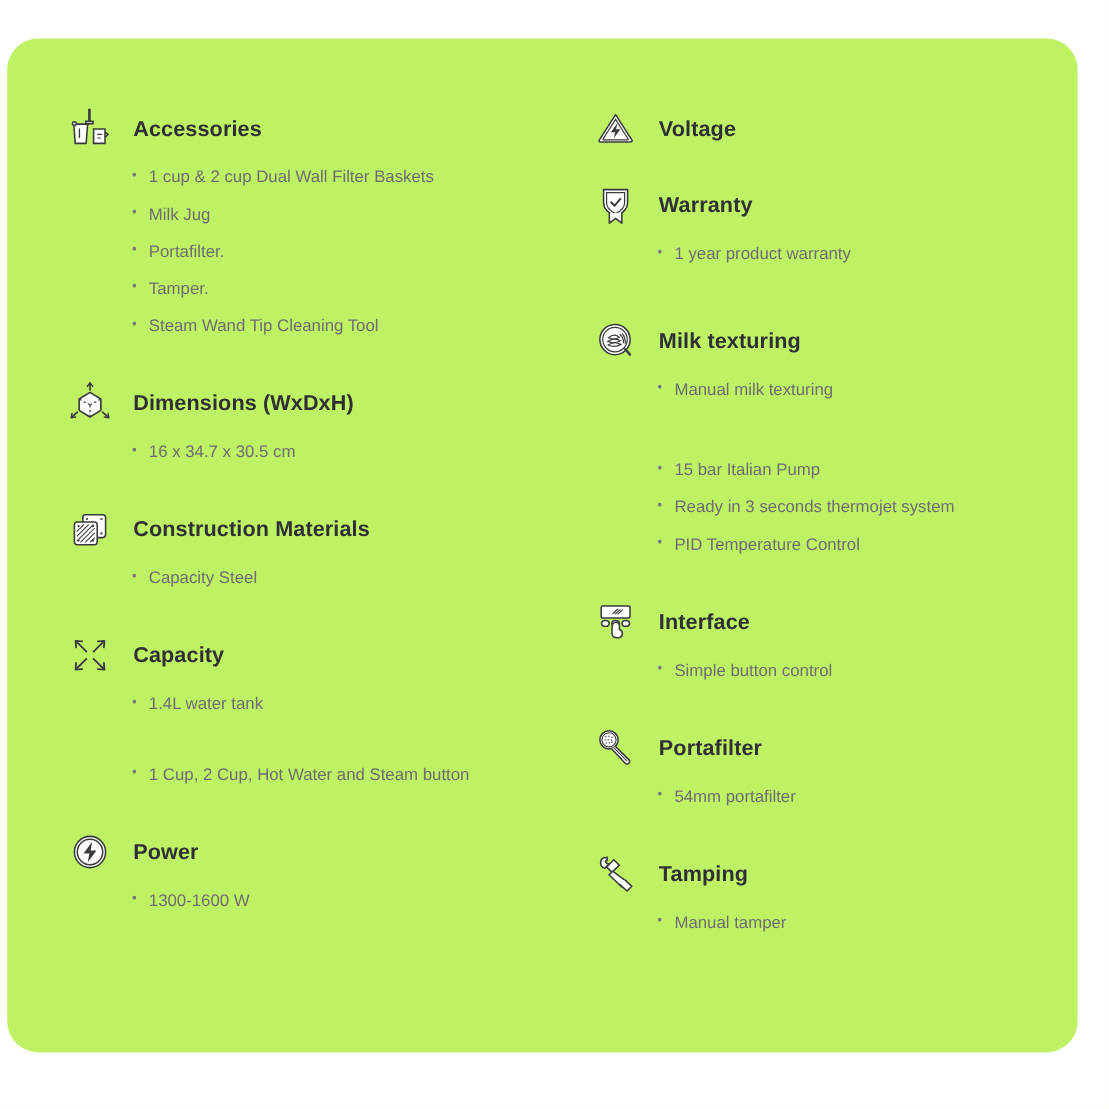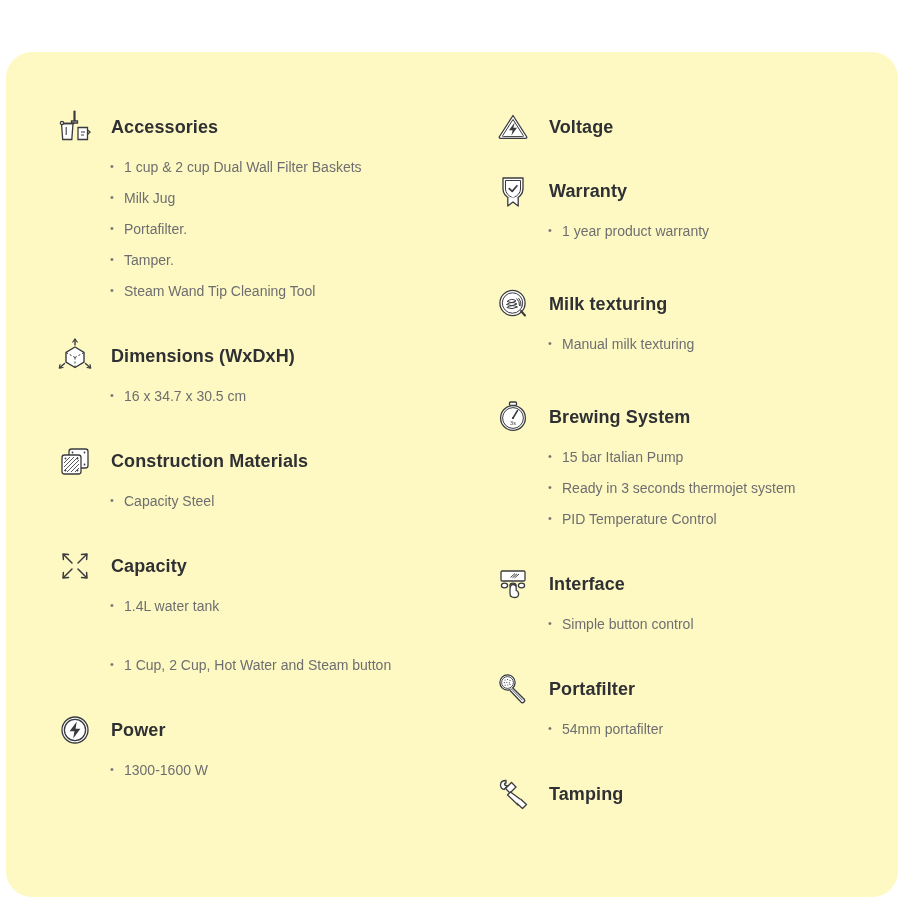--- a/index.html
+++ b/index.html
@@ -5,24 +5,24 @@
   * { box-sizing: border-box; margin: 0; padding: 0; }
   html, body {
     width: 924px;
     height: 924px;
     background: #ffffff;
     font-family: "Liberation Sans", sans-serif;
   }
   #spec-card {
     position: absolute;
     left: 6px;
-    top: 52px;
+    top: 32px;
     width: 892px;
     height: 845px;
-    background: #fef9c3;
+    background: #bef264;
     border-radius: 26px;
   }
   .columns {
     position: absolute;
     left: 0;
     top: 0;
     width: 892px;
     height: 845px;
     display: flex;
     flex-direction: row;
@@ -278,33 +278,20 @@
           <span class="group-title">Milk texturing</span>
         </div>
         <ul class="bullets">
           <li>Manual milk texturing</li>
         </ul>
       </div>
 
       <div class="spacer-26"></div>
 
       <div class="spec-group">
-        <div class="group-head">
-          <span class="icon-box">
-            <svg width="38" height="38" viewBox="0 0 38 38" fill="none" stroke="#3a3b3e" stroke-width="1.3">
-              <rect x="15.5" y="4" width="7" height="3.4" rx="1" fill="#fff"></rect>
-              <circle cx="19" cy="20" r="12.4" fill="#fff"></circle>
-              <circle cx="19" cy="20" r="10.4" stroke-width="1"></circle>
-              <path d="M19 20 L23.5 12.5" stroke-width="1.5" stroke-linecap="round"></path>
-              <circle cx="19" cy="20" r="1.1" fill="#3a3b3e" stroke="none"></circle>
-              <text x="19" y="27" font-family="Liberation Sans, sans-serif" font-size="5.5" fill="#3a3b3e" stroke="none" text-anchor="middle">3s</text>
-            </svg>
-          </span>
-          <span class="group-title">Brewing System</span>
-        </div>
         <ul class="bullets">
           <li>15 bar Italian Pump</li>
           <li>Ready in 3 seconds thermojet system</li>
           <li>PID Temperature Control</li>
         </ul>
       </div>
 
       <div class="spacer-18"></div>
 
       <div class="spec-group">
@@ -367,17 +354,20 @@
           <span class="icon-box">
             <svg width="38" height="38" viewBox="0 0 38 38" fill="none" stroke="#3a3b3e" stroke-width="1.3">
               <path d="M12 5.5 Q6.5 5.5 6.5 10 Q6.5 13.5 10 14.5 L13.5 11 Q10.5 10.5 10.5 9 Q10.5 8 12 8 Z" fill="#fff" stroke-linejoin="round"></path>
               <path d="M11.5 13.5 L17.5 7.5 L22 12 L16 18 Z" fill="#fff"></path>
               <path d="M16.5 17 L28 25.5 L24 30 L13.5 20 Z" fill="#fff" stroke-linejoin="round"></path>
               <path d="M26.5 24 L32.5 29.5 L28.5 33.5 L22.5 28" fill="#fff" stroke-linejoin="round"></path>
             </svg>
           </span>
           <span class="group-title">Tamping</span>
         </div>
+        <ul class="bullets">
+          <li>Manual tamper</li>
+        </ul>
       </div>
 
     </div>
   </div>
 </div>
 
 </body></html>

